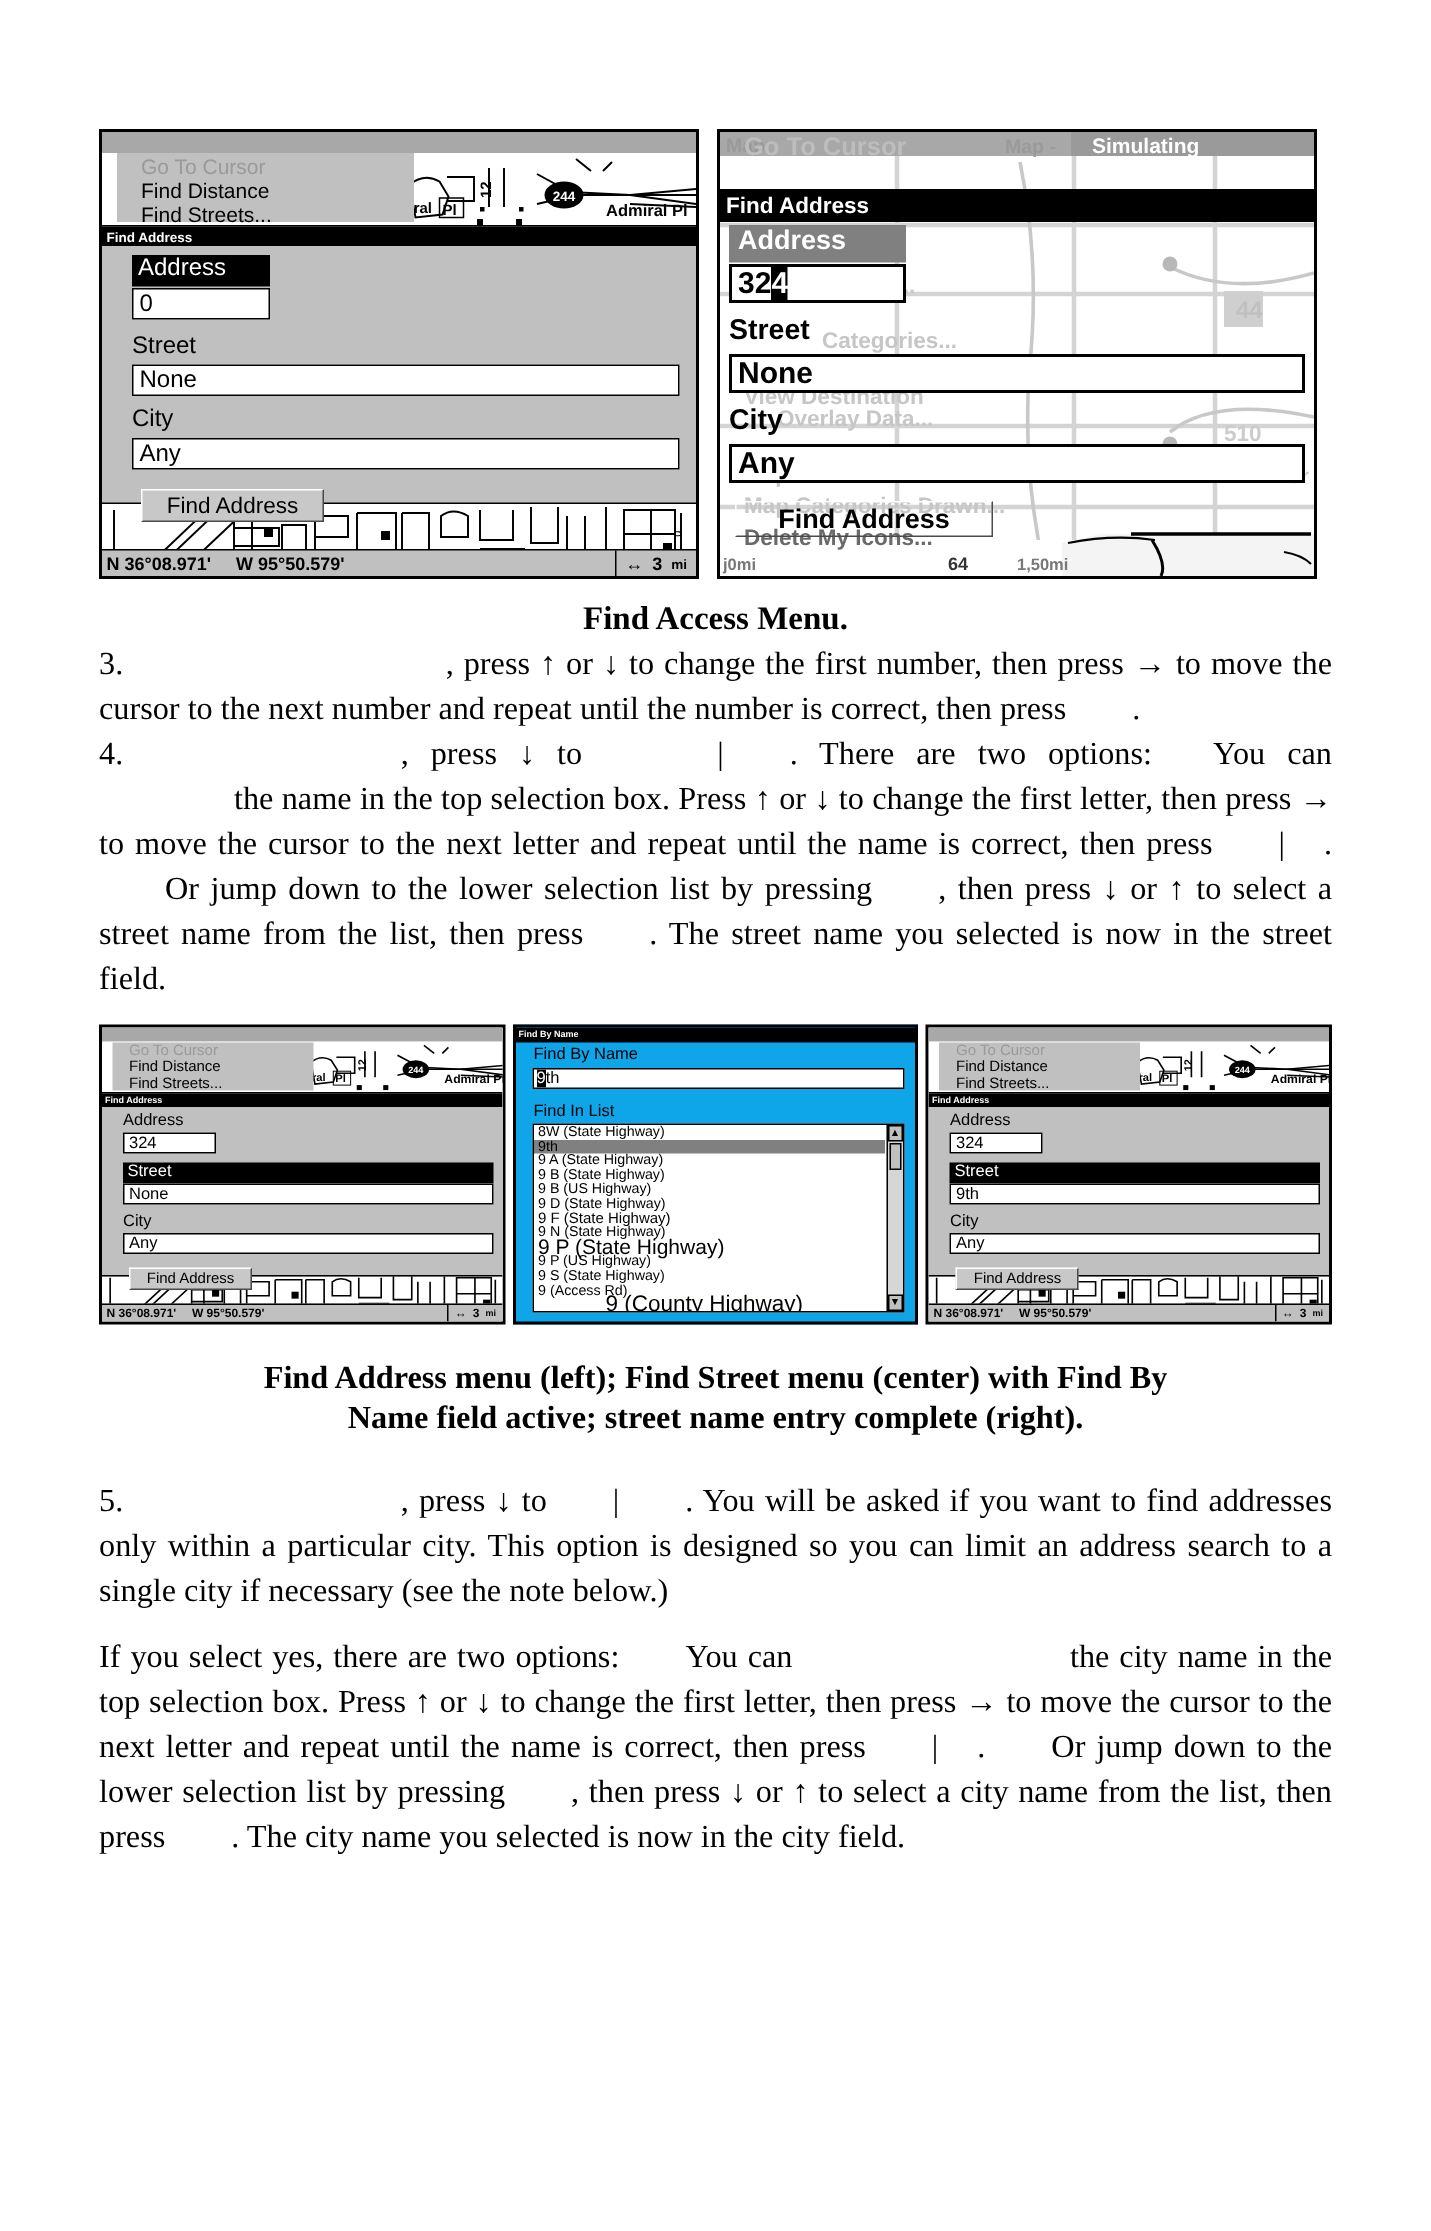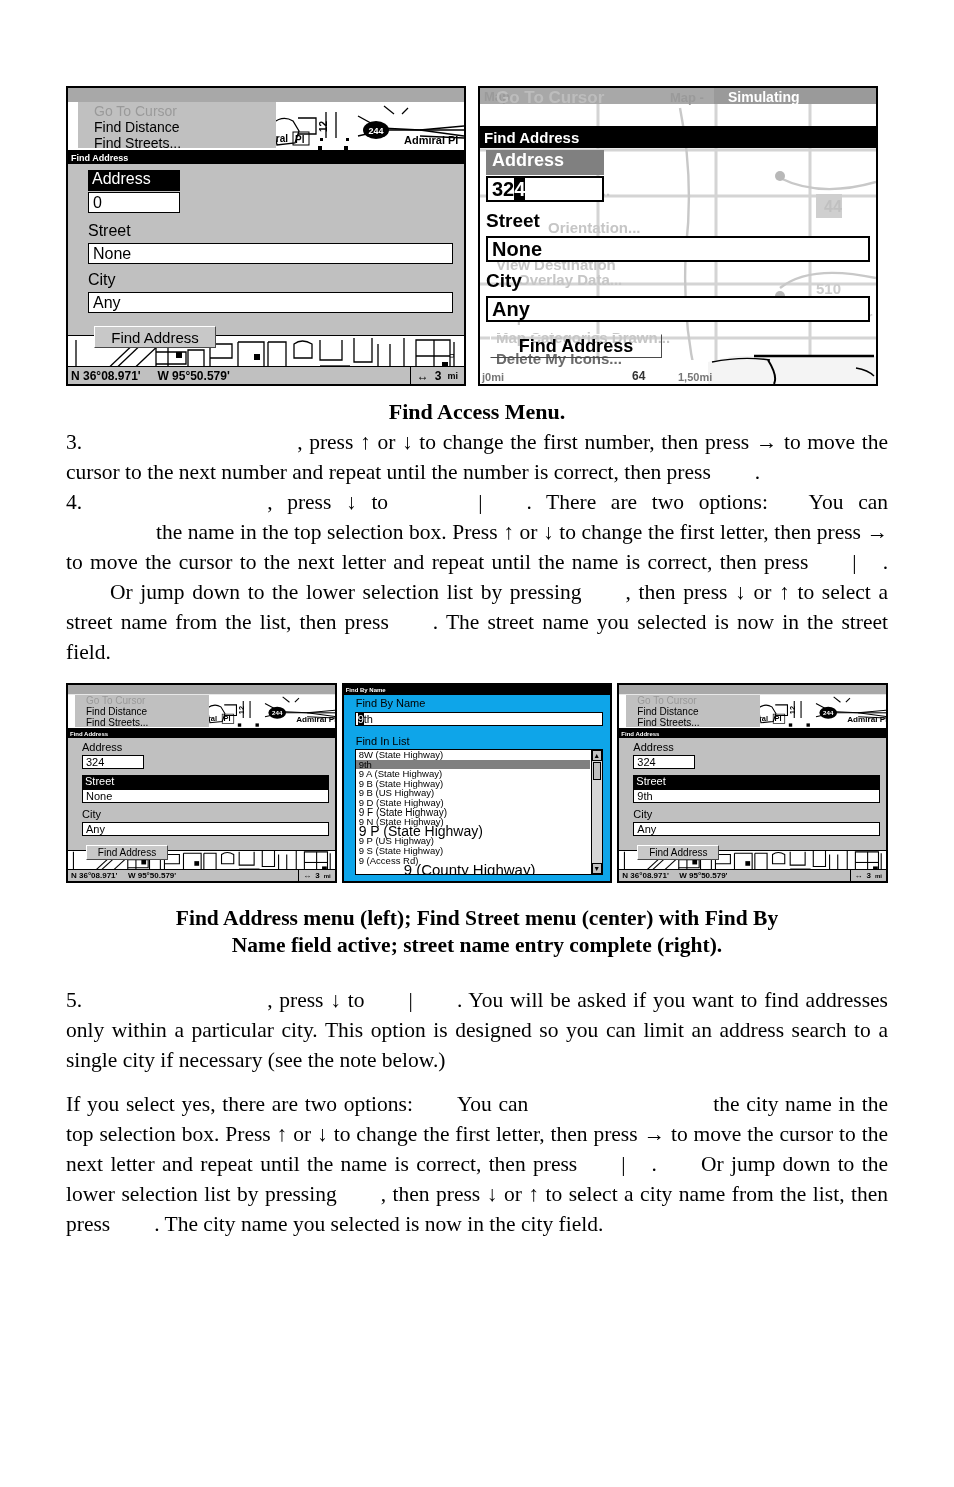--- a/index.html
+++ b/index.html
@@ -275,21 +275,21 @@
       <div style="position:absolute;left:4px;top:1px;font-family:'Liberation Sans',sans-serif;font-size:13px;font-weight:bold;color:#9a9a9a;">Map</div>
       <div style="position:absolute;left:190px;top:2px;font-family:'Liberation Sans',sans-serif;font-size:13px;font-weight:bold;color:#9a9a9a;">Map -</div>
       <div style="position:absolute;left:248px;top:1px;font-family:'Liberation Sans',sans-serif;font-size:14px;font-weight:bold;color:#ffffff;">Simulating</div>
 
       <div class="menu-pane" style="left:8px;top:0px;width:174px;height:34px;background:transparent;">
         <div class="menu-item" style="font-size:17px;font-weight:bold;color:#bdbdbd;padding-left:8px;">Go To Cursor</div>
       </div>
 
       <div style="position:absolute;left:16px;top:84px;font-family:'Liberation Sans',sans-serif;font-size:15px;font-weight:bold;color:#c6c6c6;line-height:37px;">
         <div>Highway Exits...</div>
-        <div style="margin-left:52px">Orientation...</div>
+        <div style="margin-left:52px">Categories...</div>
         <div>View Destination</div>
         <div style="margin-top:-22px;margin-left:22px">Overlay Data...</div>
         <div>Map Data</div>
         <div style="margin-top:-16px">Map Categories Drawn...</div>
         <div style="margin-top:-16px;color:#6a6a6a">Delete My Icons...</div>
       </div>
 
       <div class="dlg" style="left:0;right:0;top:38px;height:232px;background:transparent;border:none;">
         <div class="dlg-title" style="height:22px;font-size:15px;padding-left:4px;">Find Address</div>
 

